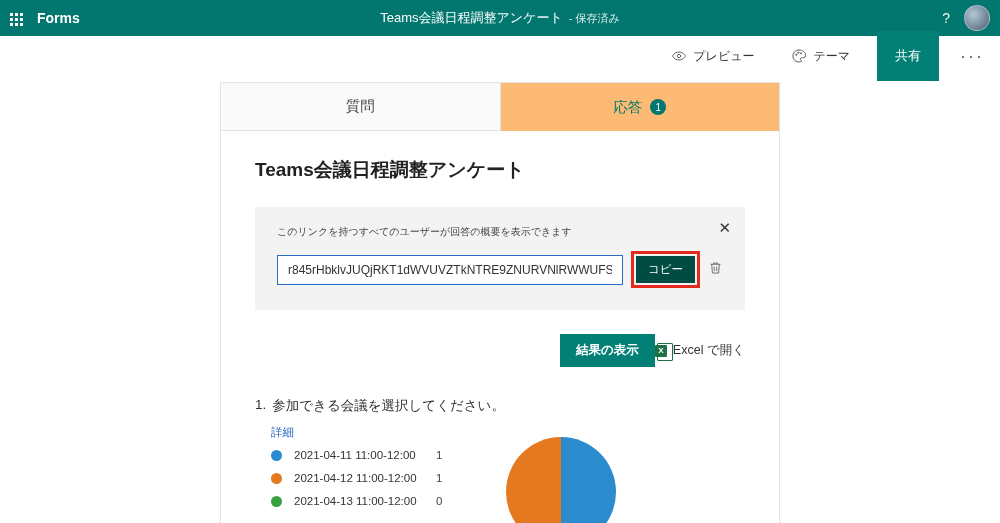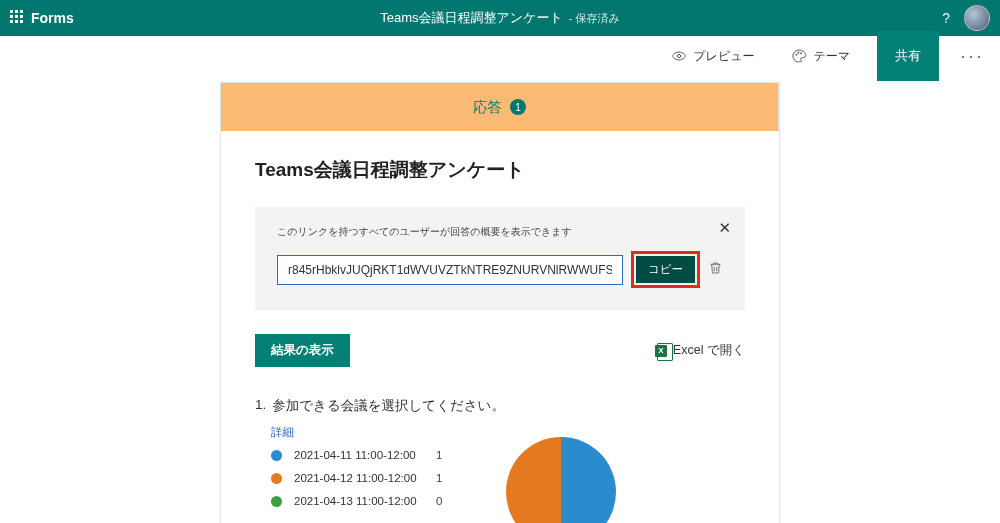--- a/index.html
+++ b/index.html
@@ -1,19 +1,19 @@
 <!DOCTYPE html>
 <html><head>
   <meta charset="utf-8">
   <style>
     *{box-sizing:border-box;margin:0;padding:0;font-family:"Segoe UI",Meiryo,"Hiragino Kaku Gothic ProN",sans-serif}
     body{background:#fff;width:1000px;height:523px;overflow:hidden;font-size:13px;color:#333}
     
     .titlebar{height:36px;background:#02776f;color:#fff;display:flex;align-items:center;padding:0 10px;justify-content:space-between}
-    .tb-left{display:flex;align-items:flex-start;gap:8px}
+    .tb-left{display:flex;align-items:flex-end;gap:14px}
     .waffle{display:grid;grid-template-columns:repeat(3,3px);grid-template-rows:repeat(3,3px);gap:2px}
     .waffle span{background:#fff;width:3px;height:3px}
     .app-name{font-size:14px;font-weight:600}
     .tb-center{position:absolute;left:50%;transform:translateX(-50%);display:flex;align-items:baseline;gap:6px}
     .form-title-top{font-size:13px}
     .saved{font-size:11px;opacity:.85}
     .tb-right{display:flex;align-items:center;gap:14px}
     .help{font-size:14px;opacity:.9}
     .avatar{width:26px;height:26px;border-radius:50%;background:radial-gradient(circle at 35% 35%,#b4c7d6,#4a5b72);border:1px solid rgba(255,255,255,.4)}
     
@@ -38,21 +38,21 @@
     .panel{background:#f3f3f3;padding:18px 22px 22px;position:relative;margin-bottom:24px}
     .panel-close{position:absolute;top:12px;right:14px;font-size:15px;color:#333;cursor:pointer}
     .panel-desc{font-size:10px;color:#444;margin-bottom:12px}
     .link-row{display:flex;align-items:center;gap:8px}
     .link-input{flex:1;height:30px;border:1.5px solid #2b6bc8;background:#fff;padding:0 10px;font-size:12px;color:#333;outline:none}
     .copy-wrap{border:3px solid #e22a1f;padding:2px;display:flex}
     .copy-btn{background:#004b42;color:#fff;font-size:11.5px;font-weight:400;padding:6px 12px;border:none;cursor:pointer}
     .trash{color:#555;cursor:pointer}
     .trash svg{width:15px;height:16px;stroke:#555;fill:none;stroke-width:1.3}
     
-    .results-row{display:flex;justify-content:space-between;align-items:center;margin-bottom:30px}
+    .results-row{display:flex;justify-content:flex-end;align-items:center;margin-bottom:30px}
     .results-btn{background:#028075;color:#fff;font-size:12.5px;font-weight:600;padding:8px 16px;border:none;cursor:pointer}
     .excel{display:flex;align-items:center;font-size:12.5px;color:#333;cursor:pointer}
     .xl-ico{display:inline-block;position:relative;width:18px;height:16px}
     .xl-ico:before{content:"";position:absolute;right:0;top:0;width:14px;height:16px;border:1.2px solid #1e7346;border-radius:1px}
     .xl-ico:after{content:"X";position:absolute;left:0;top:2px;width:12px;height:12px;background:#1e7346;color:#fff;font-size:8px;font-weight:700;display:flex;align-items:center;justify-content:center;border-radius:1px}
     
     .q{display:flex;gap:6px;font-size:13.5px;color:#333;margin-bottom:10px}
     .q-detail{font-size:11.5px;color:#2266c0;margin-left:16px;margin-bottom:9px;cursor:pointer}
     .q-body{display:flex;gap:56px;margin-left:16px}
     .legend{display:flex;flex-direction:column;gap:11px;font-size:11.5px;color:#333}
@@ -110,20 +110,23 @@
   <div class="share-btn">
     <span>共有</span>
   </div>
   <div class="more-dots">···</div>
 </div>
 
 <div class="page">
   <div class="card">
 
     <div class="card-tabs">
+      <div class="tab">
+        <span>質問</span>
+      </div>
       <div class="tab active">
         <span>応答</span>
         <span class="badge">1</span>
       </div>
     </div>
 
     <div class="card-body">
 
       <div class="form-heading">Teams会議日程調整アンケート</div>
 

